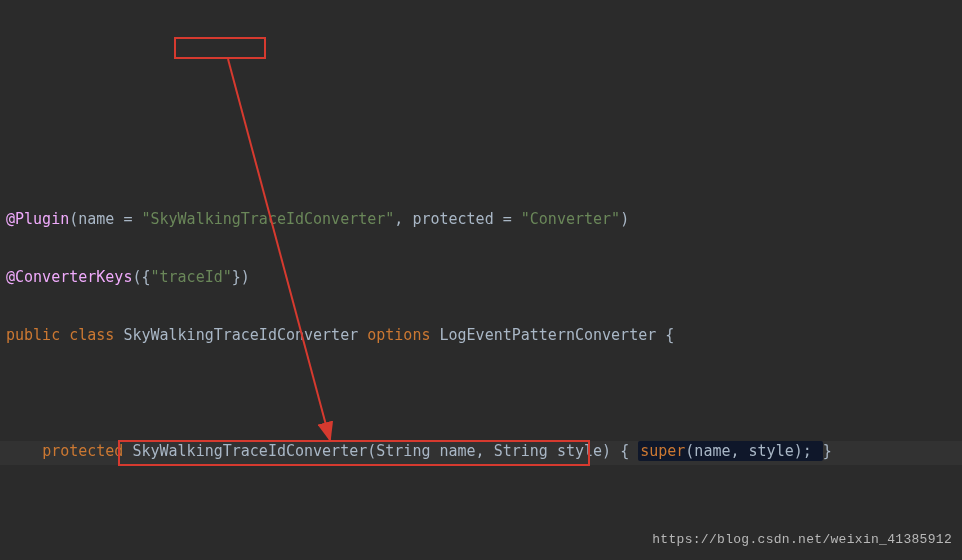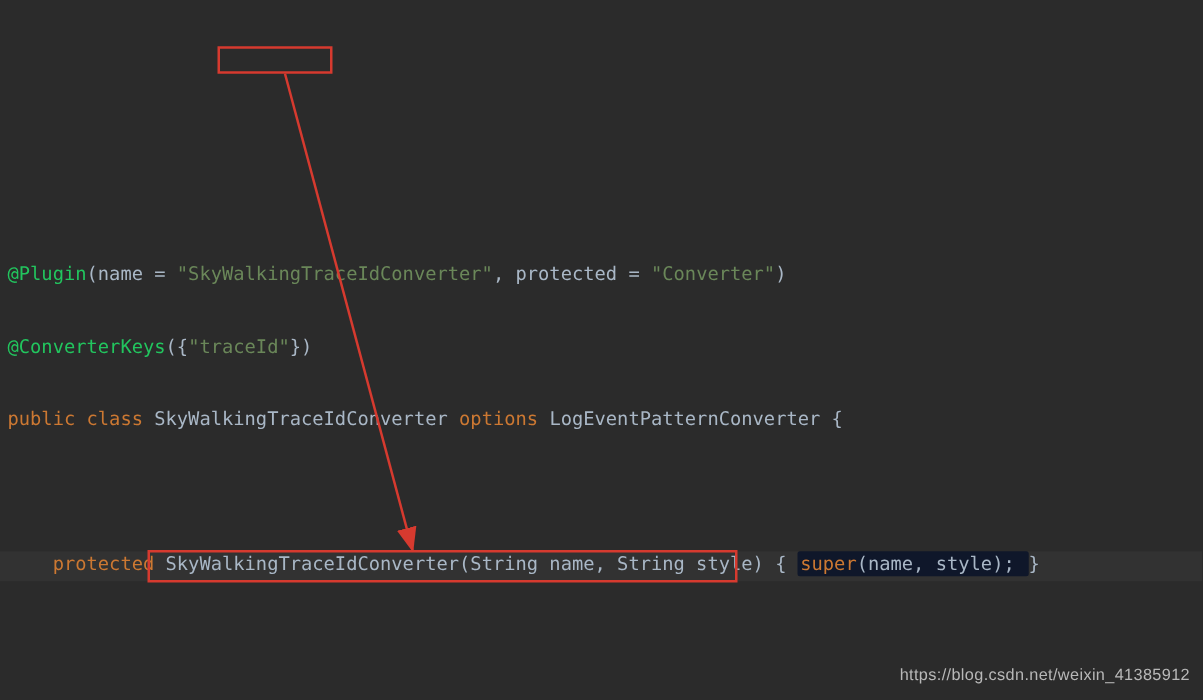--- a/index.html
+++ b/index.html
@@ -9,21 +9,21 @@
     background: #2b2b2b;
     font-family: "Consolas", "Monaco", monospace;
     font-size: 15px;
     line-height: 29px;
     color: #a9b7c6;
     overflow: hidden;
     position: relative;
     white-space: pre;
   }
   .code { padding: 2px 0 0 6px; position: relative; z-index: 1; }
-  .kw-at { color: #22c55e; }
+  .kw-at { color: #f0abfc; }
   .kw { color: #cc7832; margin-top: 24px; }
   .str { color: #6a8759; }
   .method { color: #ffc66d; }
   .box1 {
     position: absolute;
     border: 2px solid #d63a2f;
     left: 174px; top: 37px; width: 92px; height: 22px;
     z-index: 3;
   }
   .box2 {
@@ -47,21 +47,21 @@
   svg.arrow {
     position: absolute;
     left: 0; top: 0;
     width: 962px; height: 560px;
     z-index: 2;
     pointer-events: none;
   }
   .watermark {
     position: absolute;
     right: 10px; bottom: 6px;
-    font-family: Liberation Sans, sans-serif;
+    font-family: Liberation Mono, monospace;
     font-size: 13px;
     color: #b8b8b8;
     letter-spacing: 0.3px;
     z-index: 4;
   }
 </style>
 </head>
 <body>
 
 

